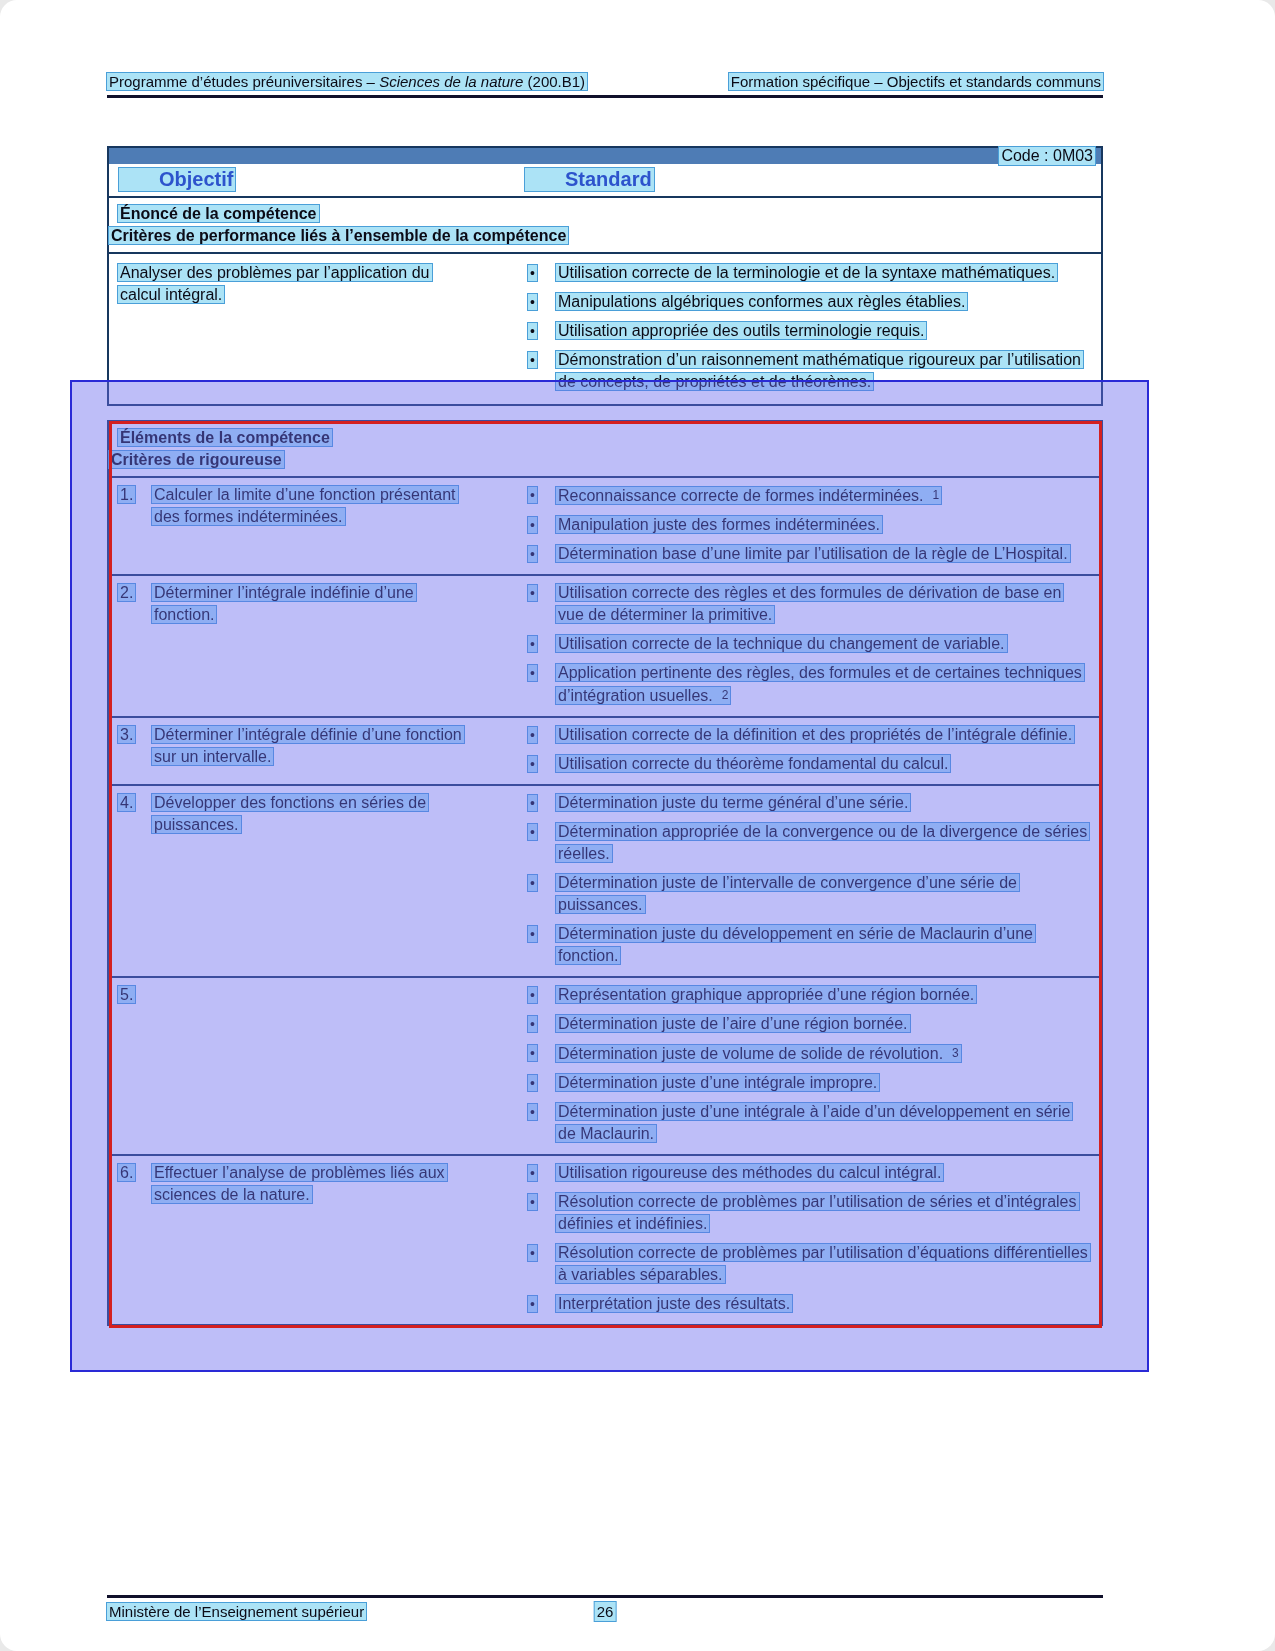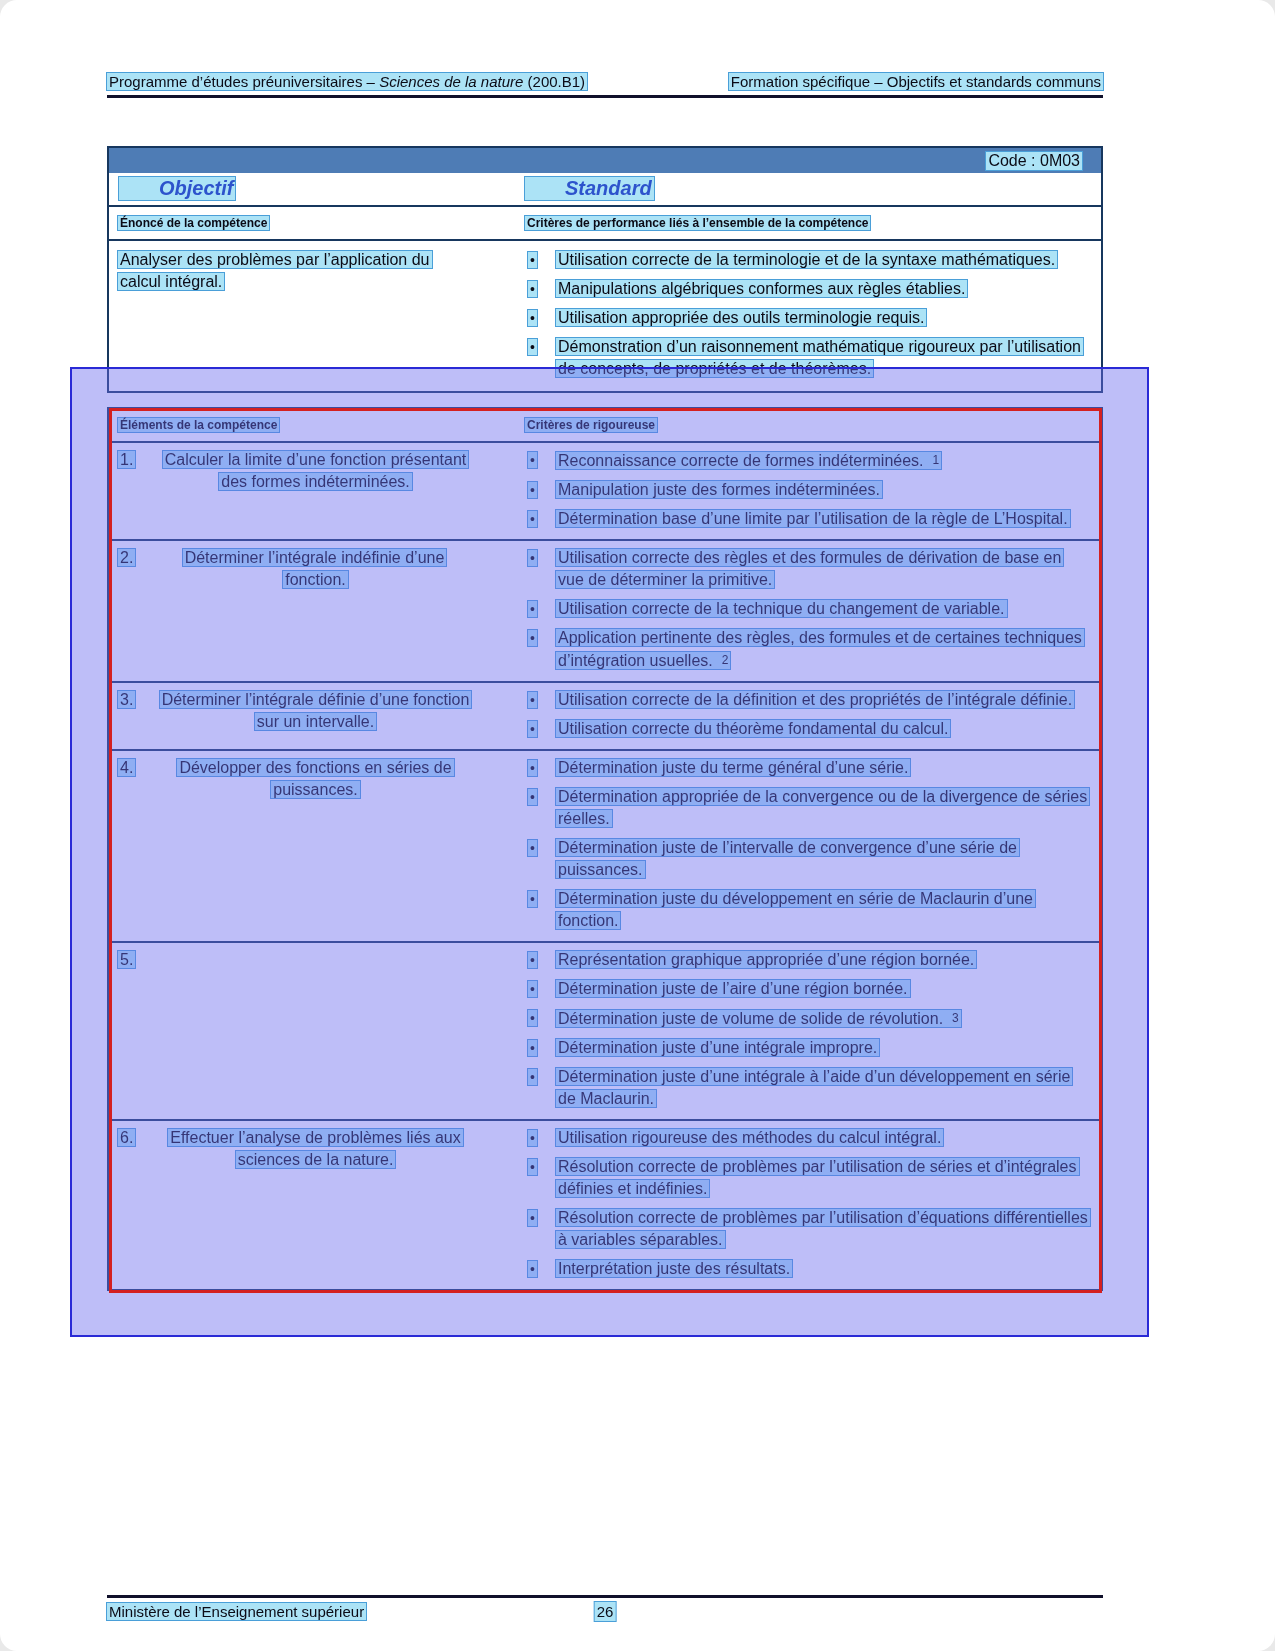--- a/index.html
+++ b/index.html
@@ -18,27 +18,27 @@
   }
   .b { font-weight:bold; }
   .it { font-style:italic; }
 
   
   .pheader { display:flex; justify-content:space-between; margin-top:72px; font-size:15px; line-height:19px; }
   .header-rule { border-bottom:3px solid var(--rule-color,#10102a); margin-top:4px; }
 
   
   .section-box { margin-top:48px; border:2px solid var(--navy,#17375e); }
-  .banner { height:25px; background:var(--banner-blue,#4e7cb5); display:flex; align-items:center; justify-content:flex-end; padding-right:19px; font-size:16px; }
+  .banner { height:16px; background:var(--banner-blue,#4e7cb5); display:flex; align-items:center; justify-content:flex-end; padding-right:6px; font-size:16px; }
   .titles { position:relative; height:32px; }
-  .title { position:absolute; top:4px; font-size:20px; font-weight:bold; font-style:italic; color:var(--title-blue,#2d53cc);padding-left:40px; }
+  .title { position:absolute; top:4px; font-size:20px; font-weight:bold; color:var(--title-blue,#2d53cc);padding-left:40px; }
   .title.obj { left:10px; }
   .title.std { left:416px; }
 
-  .thead { display:flex; font-weight:bold; font-size:12px; line-height:22px; padding:5px 0; border-bottom:2px solid var(--navy,#17375e); }
+  .thead { display:flex; font-weight:bold; font-size:16px; line-height:22px; padding:5px 0; border-bottom:2px solid var(--navy,#17375e);flex-direction:column; }
   .t1 { border-top:2px solid var(--navy,#17375e); }
   .t1 .tbody { display:flex; padding:8px 0 11px; font-size:16px; line-height:22px; }
 
   .colL { width:416px; padding-left:9px; padding-right:56px; flex:none; }
   .colR { flex:1; padding-right:0; }
 
   .crit { display:flex; margin-bottom:7px; }
   .crit:last-child { margin-bottom:0; }
   .bcol { flex:none; width:31px; padding-left:3px; }
   .bdot { font-size:14px; line-height:22px; }
@@ -46,21 +46,21 @@
   .fn { font-size:12px; margin-left:9px; vertical-align:2px; }
   .fn:empty { display:none; margin:0; }
 
   
   .t2wrap { position:relative; margin-top:14px; }
   .t2 { border:2px solid var(--navy,#17375e); }
   .erow { display:flex; border-top:2px solid var(--navy,#17375e); padding:6px 0 9px; font-size:16px; line-height:22px; }
   .erow.first { border-top:none; }
   .ecl { width:416px; flex:none; display:flex; padding-left:9px; padding-right:46px; }
   .enum { flex:none; width:34px; }
-  .eet { flex:1;text-align:center; }
+  .eet { flex:1; }
   .ecr { flex:1; padding-right:12px; }
 
   
   .ann-purple {
     position:absolute; left:-37px; right:-46px; top:-40px; bottom:-46px;
     background:var(--overlay-fill,rgba(107,107,240,0.44));
     border:2px solid var(--overlay-border,#2a2ad6);
     z-index:20; pointer-events:none;
   }
   .ann-red {

